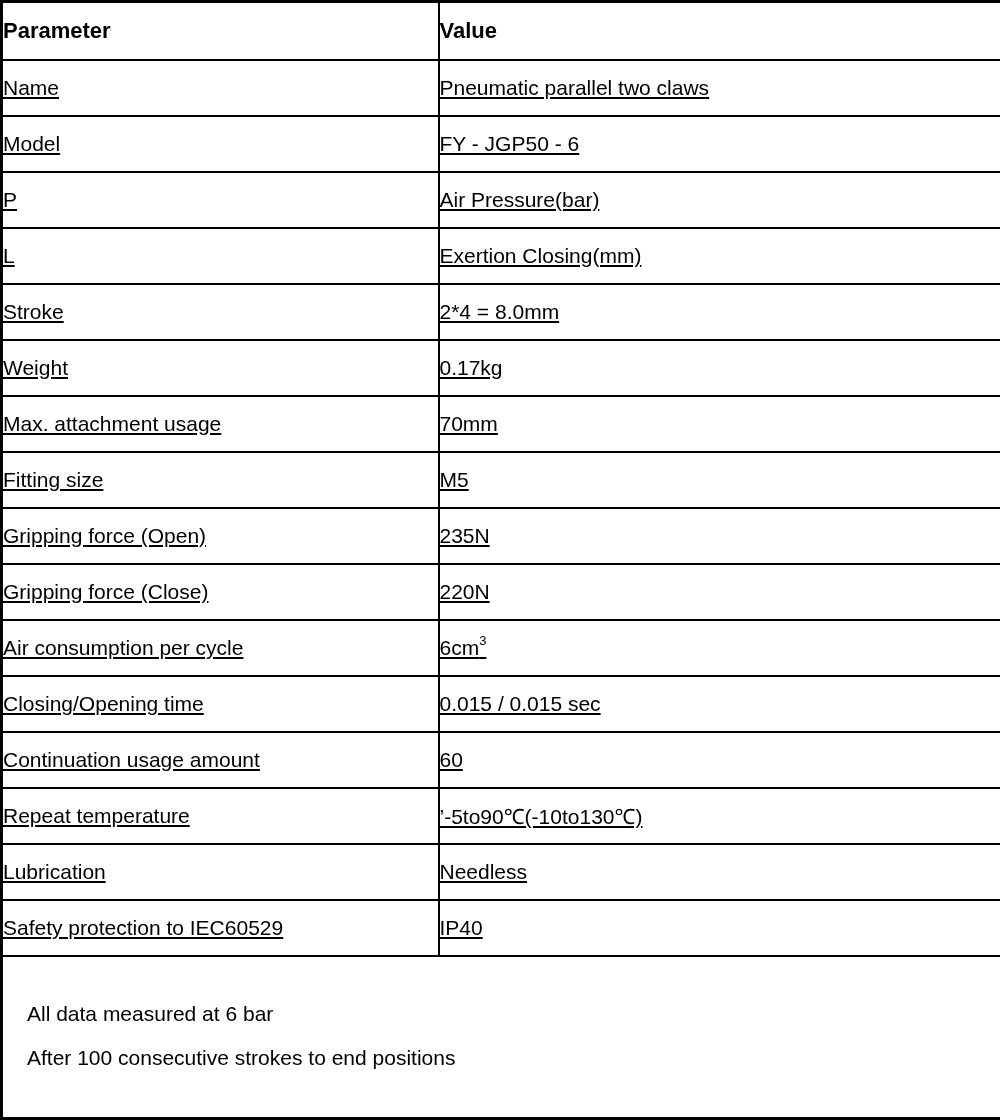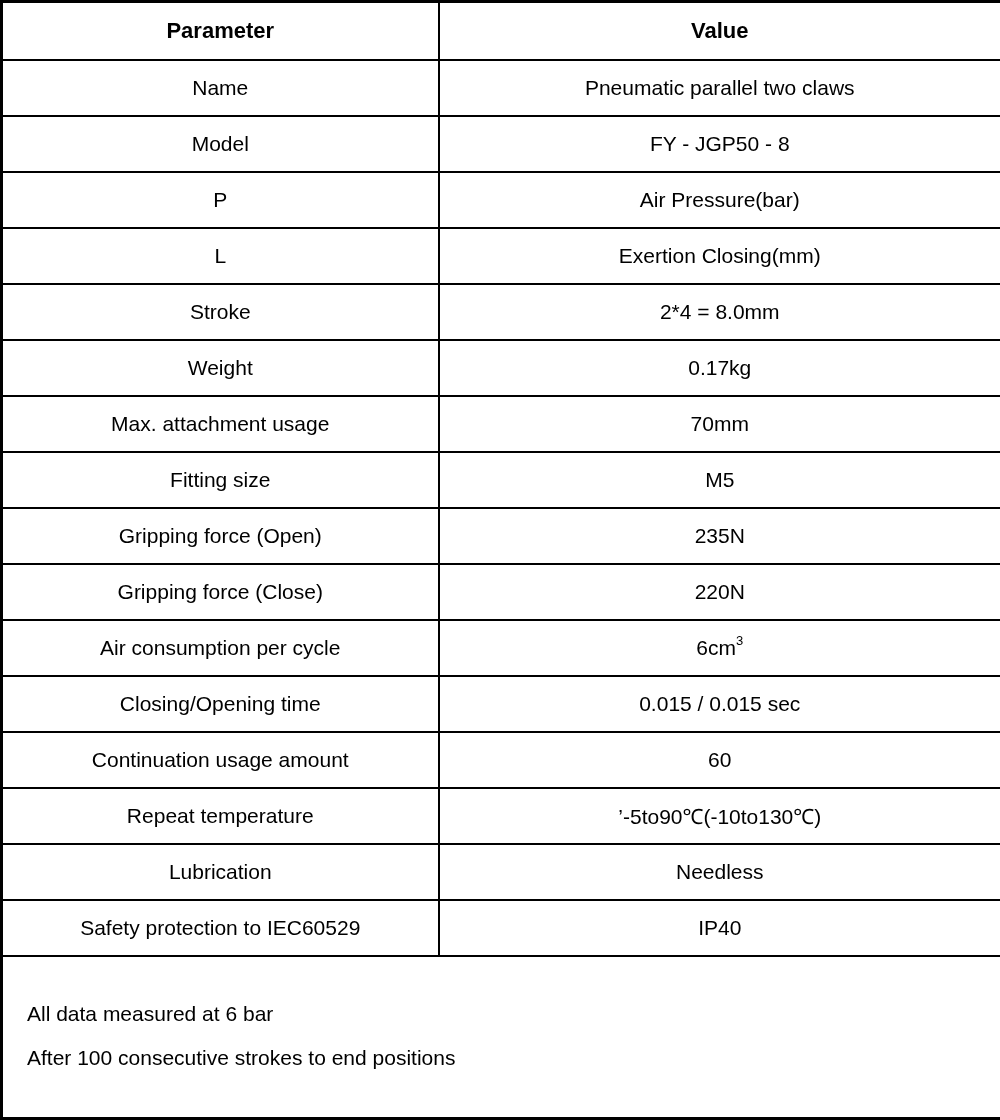--- a/index.html
+++ b/index.html
@@ -15,33 +15,33 @@
     height: 1120px;
     font-family: "Liberation Sans", sans-serif;
     color: #000000;
     border: 3px solid #000000;
   }
   .spec-table col.param-col { width: 437px; }
   .spec-table col.value-col { width: 563px; }
   .spec-table th,
   .spec-table td {
     border: 2px solid #000000;
-    text-align: center;
+    text-align: left;
     vertical-align: middle;
     padding: 0;
     font-size: 21px;
     overflow: hidden;
     white-space: nowrap;
   }
   .spec-table thead tr { height: 58px; }
   .spec-table thead th {
     font-size: 22px;
     font-weight: bold;
   }
-  .spec-table tbody tr.data-row { height: 36px; }
+  .spec-table tbody tr.data-row { height: 36px; text-decoration: underline; }
   .spec-table td sup {
     font-size: 13px;
     line-height: 0;
     position: relative;
     top: -2px;
   }
   .spec-table tr.footer-row { height: 98px; }
   .spec-table tr.footer-row td {
     text-align: left;
     padding: 6px 2px 8px 24px;
@@ -66,21 +66,21 @@
       <th>Value</th>
     </tr>
   </thead>
   <tbody>
     <tr class="data-row">
       <td>Name</td>
       <td><span>Pneumatic parallel two claws</span><sup></sup></td>
     </tr>
     <tr class="data-row">
       <td>Model</td>
-      <td><span>FY - JGP50 - 8</span><sup></sup></td>
+      <td><span>FY - JGP50 - 6</span><sup></sup></td>
     </tr>
     <tr class="data-row">
       <td>P</td>
       <td><span>Air Pressure(bar)</span><sup></sup></td>
     </tr>
     <tr class="data-row">
       <td>L</td>
       <td><span>Exertion Closing(mm)</span><sup></sup></td>
     </tr>
     <tr class="data-row">

